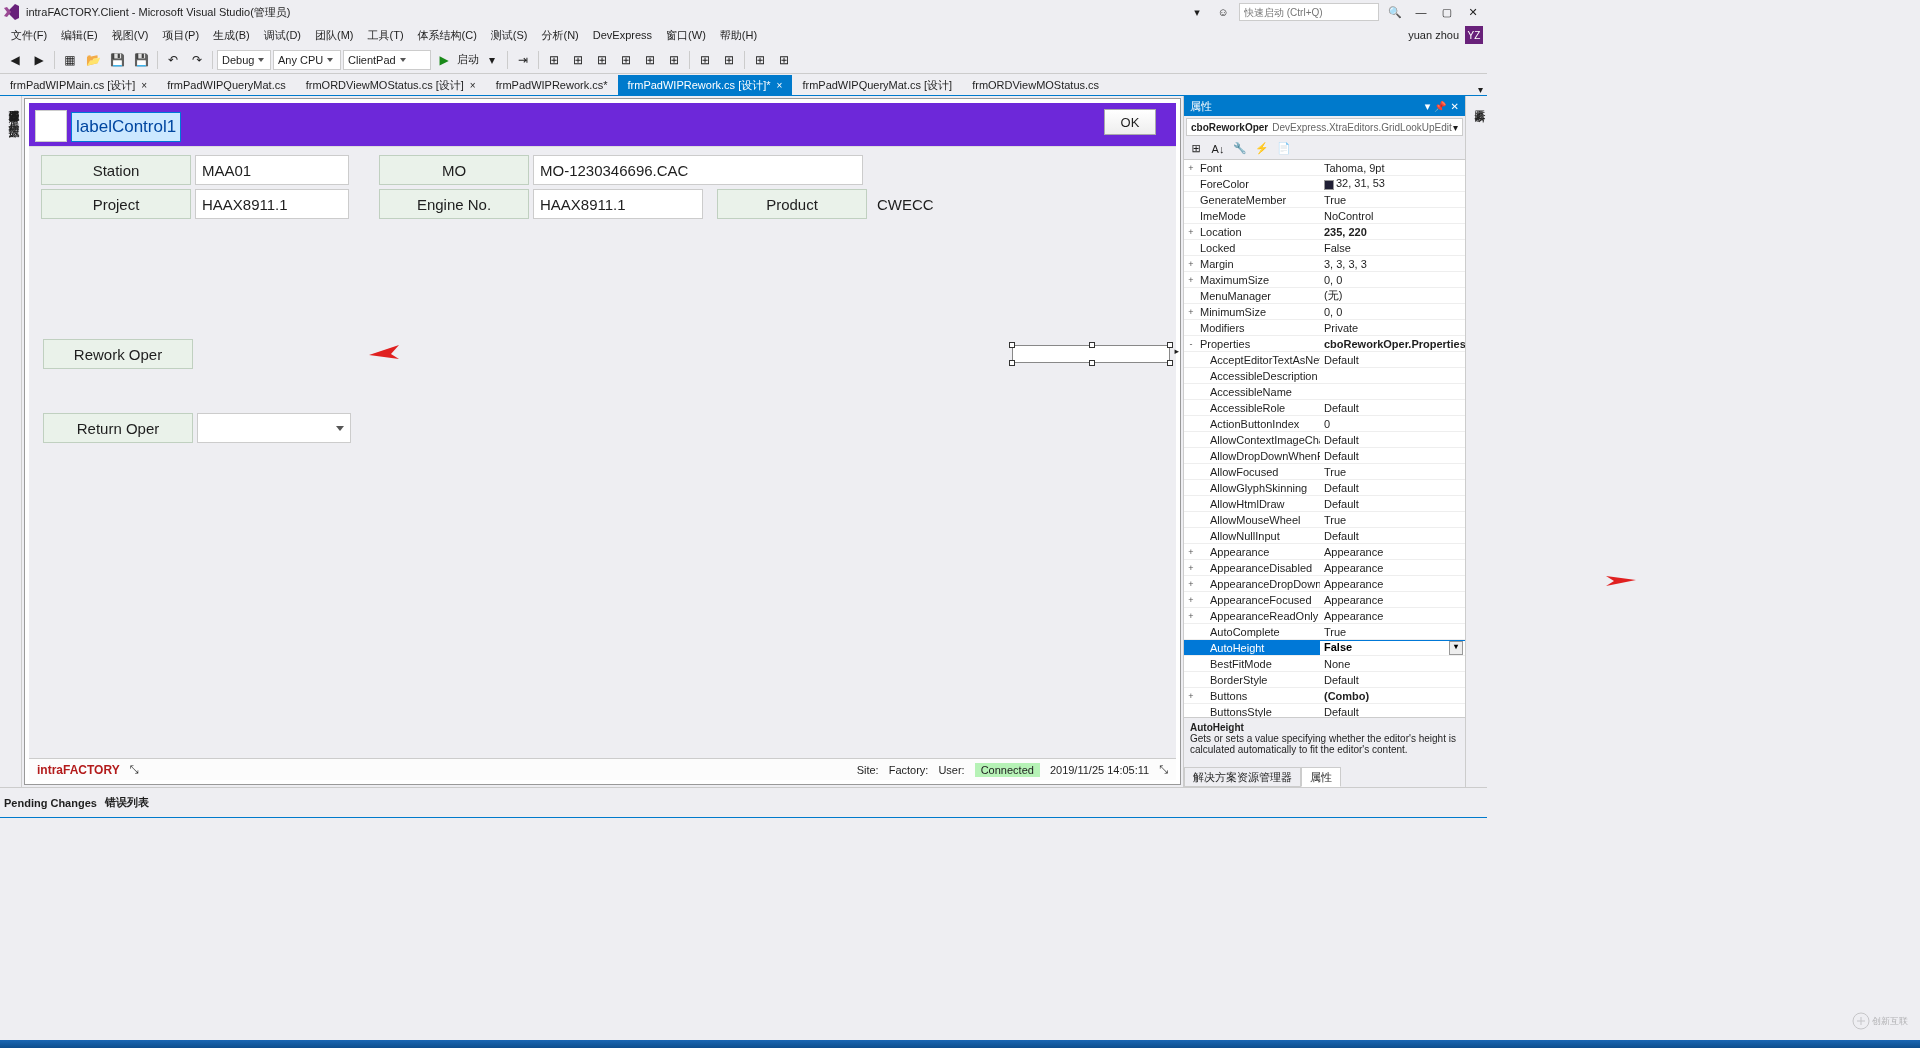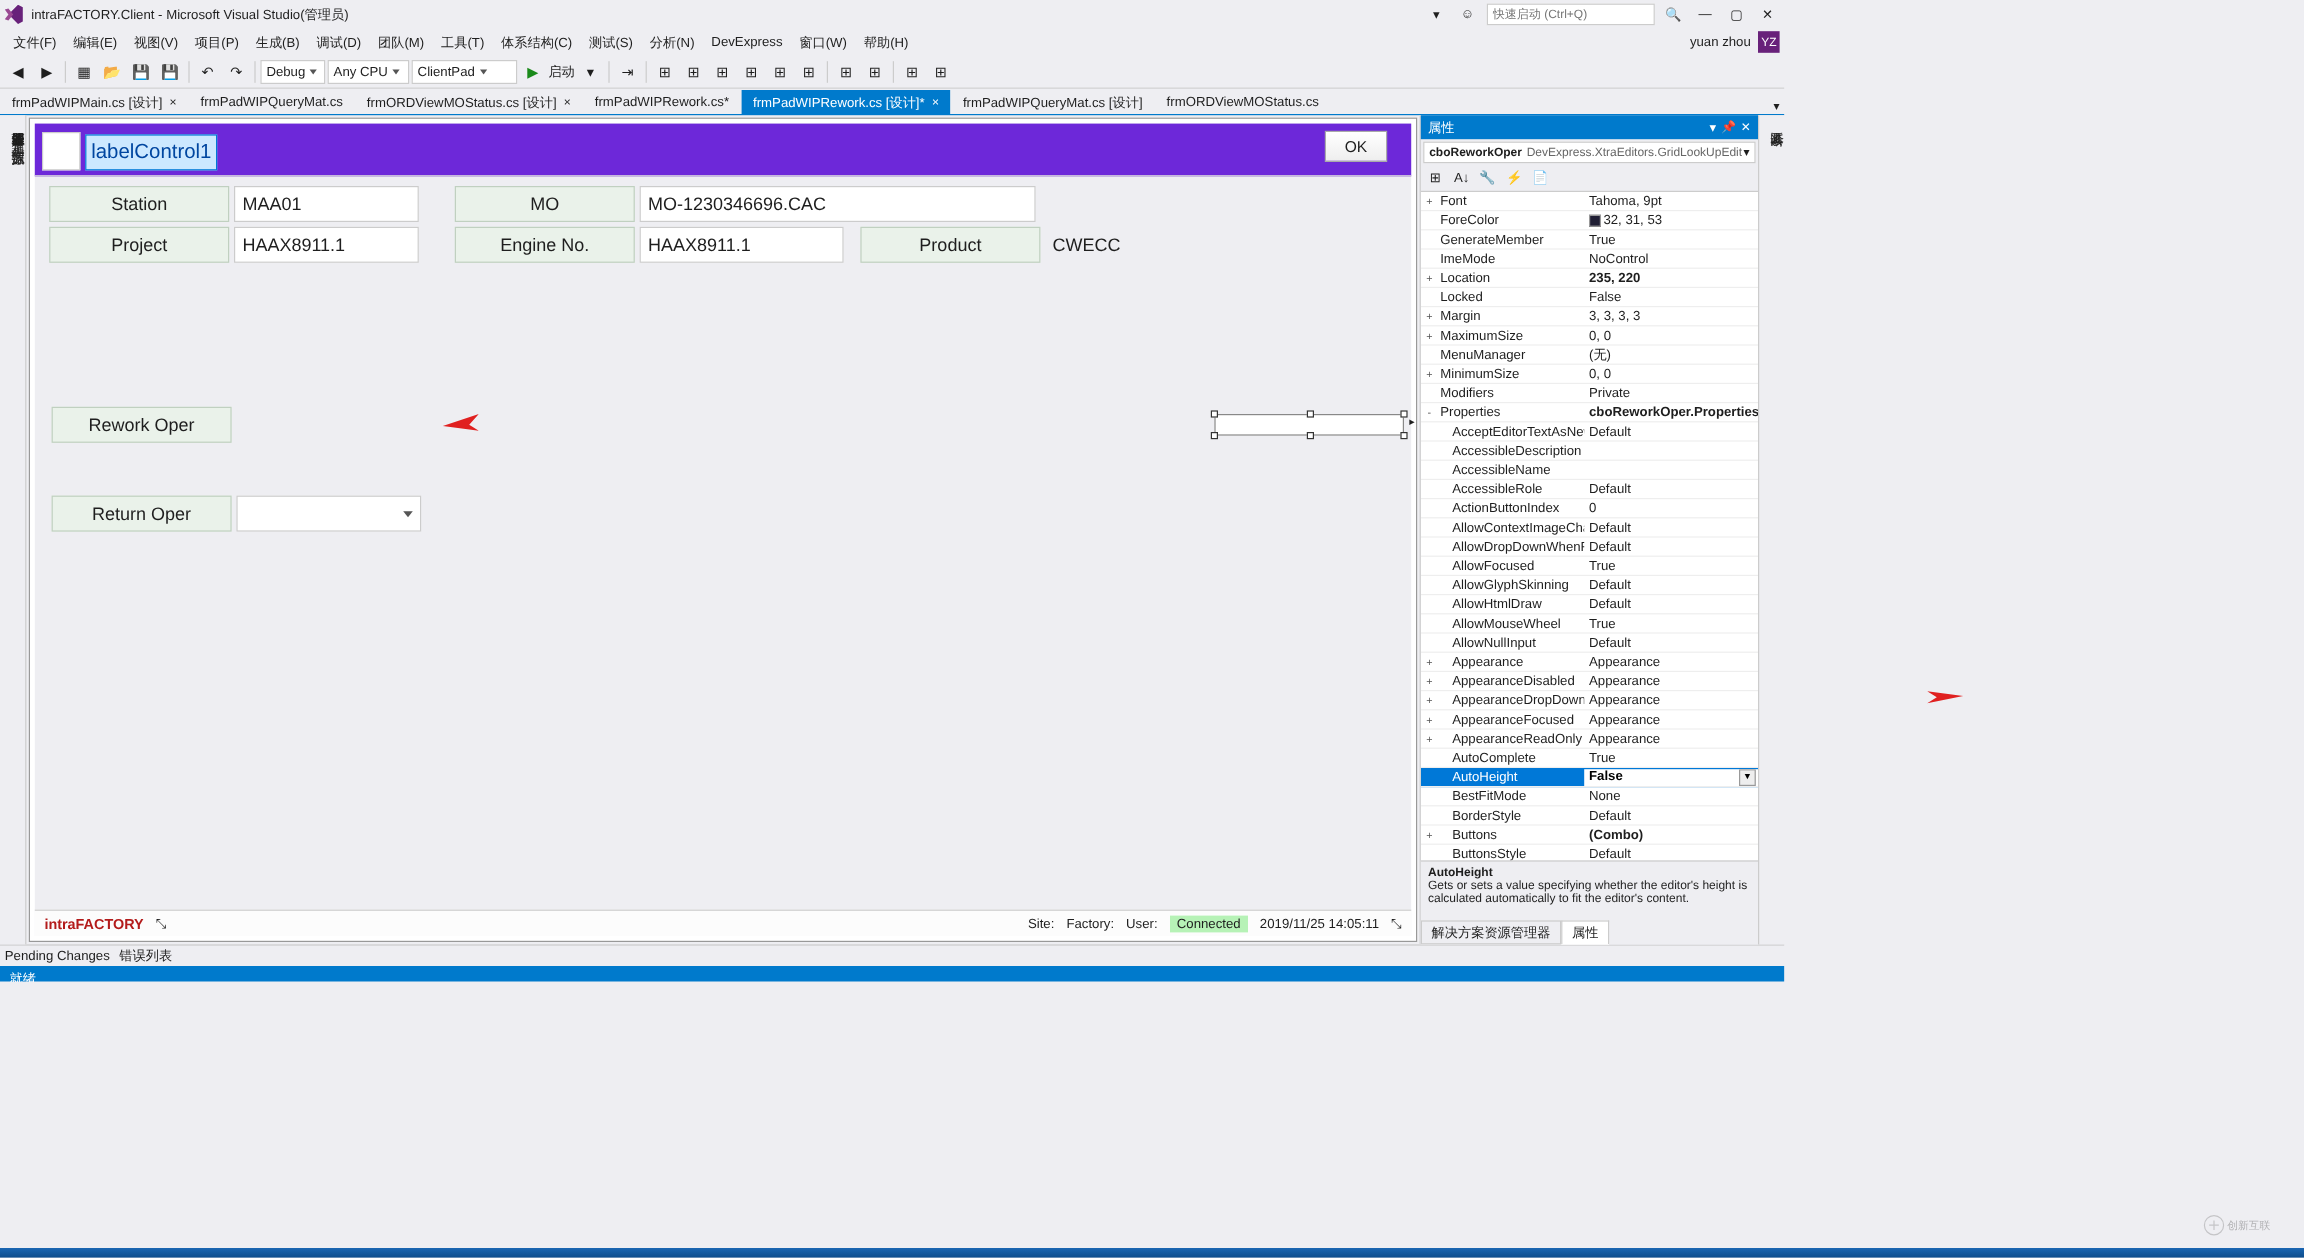--- a/index.html
+++ b/index.html
@@ -89,29 +89,29 @@
 .prop-row.selected .prop-value.bold { font-weight: bold; }
 .prop-value .dd-btn { float: right; width: 14px; height: 14px; border: 1px solid #999; background: #eee; font-size: 8px; text-align: center; margin-right: 2px; }
 .prop-description { height: 50px; border-top: 1px solid #ccc; padding: 4px 6px; font-size: 10px; background: #eeeef2; }
 .prop-description .pd-name { font-weight: bold; }
 .panel-tabs { height: 20px; display: flex; background: #eeeef2; }
 .panel-tab { padding: 2px 8px; font-size: 11px; border: 1px solid #ccc; background: #eeeef2; }
 .panel-tab.active { background: #fff; border-bottom: 1px solid #fff; }
 .color-swatch { display: inline-block; width: 10px; height: 10px; border: 1px solid #999; vertical-align: middle; margin-right: 2px; }
 
 
-.bottom-tabs { height: 18px; background: #eeeef2; display: flex; align-items: center; padding: 0 4px; gap: 8px; font-size: 11px; border-top: 1px solid #ccc; }
+.bottom-tabs { height: 30px; background: #eeeef2; display: flex; align-items: center; padding: 0 4px; gap: 8px; font-size: 11px; border-top: 1px solid #ccc; font-weight: bold; }
 
 
 .ide-statusbar { height: 20px; background: #007acc; color: #fff; font-size: 11px; display: flex; align-items: center; padding: 0 8px; }
 
 
 .taskbar { height: 8px; background: linear-gradient(#1a66b3, #0d4d8c); position: absolute; bottom: 0; left: 0; right: 0; }
 
-.watermark { position: absolute; bottom: 12px; right: 24px; width: 60px; height: 30px; opacity: 0.4; font-size: 9px; color: #555; display: flex; align-items: center; gap: 2px; }
+.watermark { position: absolute; bottom: 12px; right: 8px; width: 60px; height: 30px; opacity: 0.4; font-size: 9px; color: #555; display: flex; align-items: center; gap: 2px; }
 </style>
 </head>
 <body>
 
 <div class="titlebar">
   <span class="vs-logo">
     <svg viewBox="0 0 16 16">
         <path fill="#68217a" d="M11 0l4 2v12l-4 2-7-7 3-1-3-1 7-7z"></path>
         <path fill="#9a4993" d="M0 4l3-1 4 5-4 5-3-1 3-4z"></path>
       </svg>

